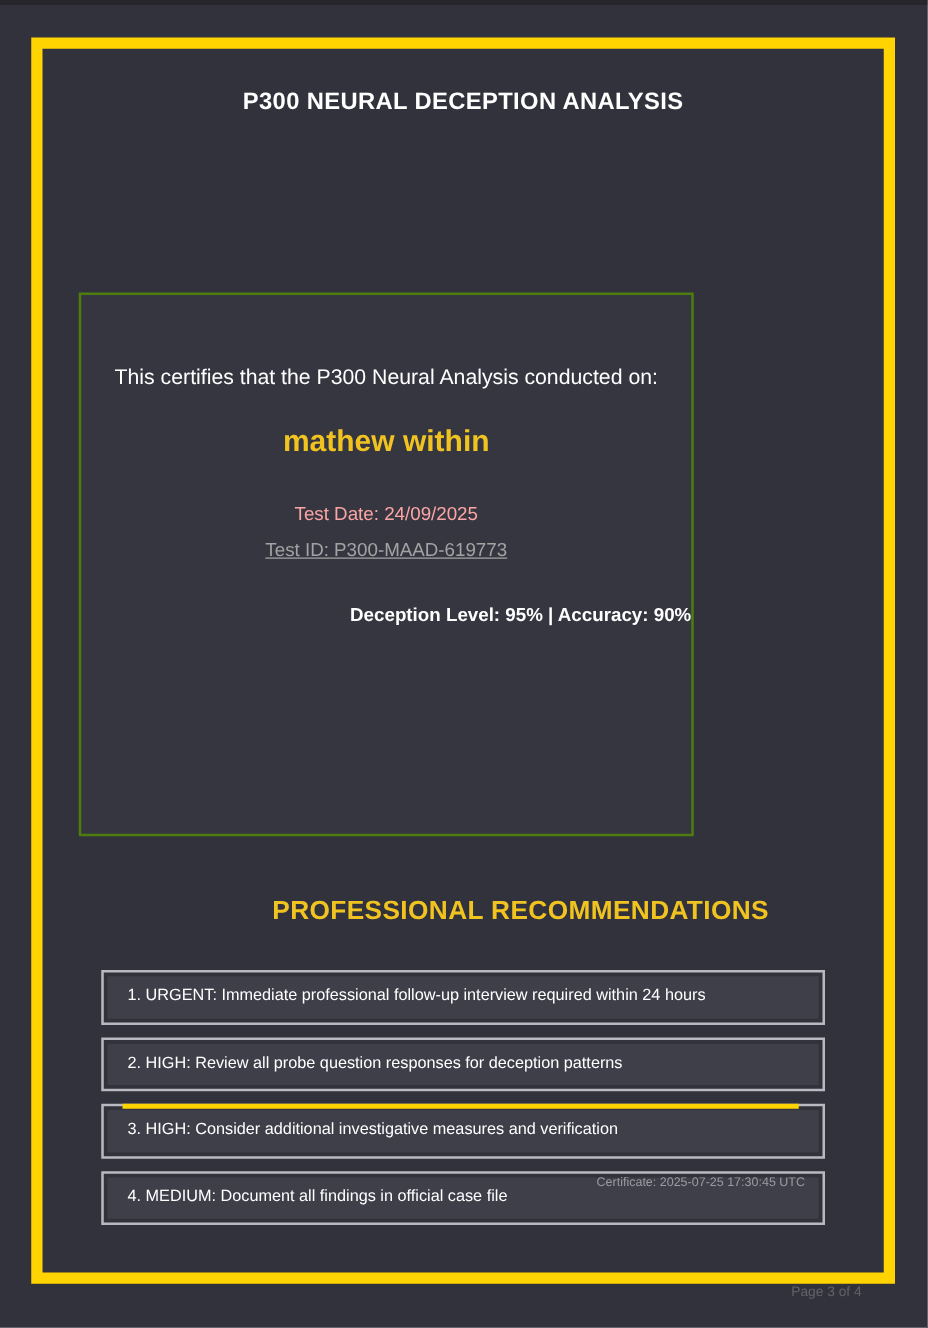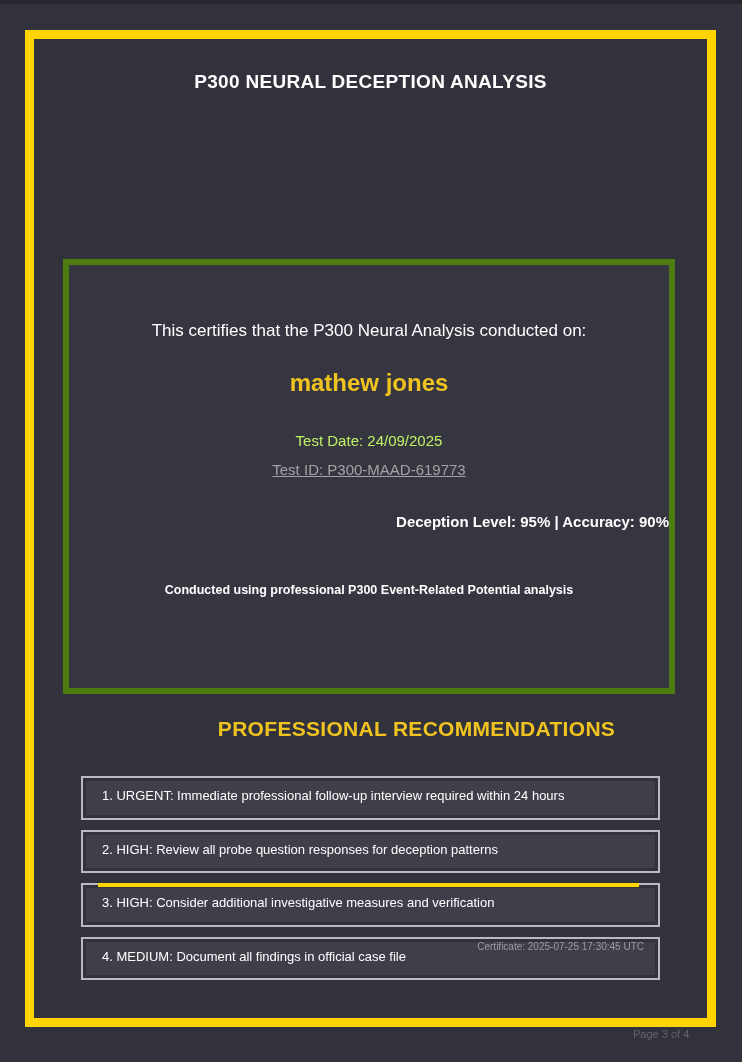--- a/index.html
+++ b/index.html
@@ -36,31 +36,31 @@
   .cert-subtitle {
     margin-top:33px;
     text-align:center;
     color:#ffffff;
     font-size:19px; font-weight:bold;
     letter-spacing:0.3px;
     line-height:1;
   }
 
   .inner-box {
-    position:absolute; left:29px; top:220px;
-    width:612px; height:435px;
-    border:6px solid #4d7c0f;
+    position:absolute; left:29px; top:195px;
+    width:492px; height:435px;
+    border:2px solid #4d7c0f;
     background:#363640;
     box-sizing:border-box;
     text-align:center;
   }
 
   .intro-line   { margin-top:56px; color:#ffffff; font-size:17px; line-height:1.2; }
   .subject-name { margin-top:28px; color:#f0c320; font-size:24px; font-weight:bold; line-height:1.2; }
-  .test-date    { margin-top:34px; color:#bef264; font-size:15px; line-height:1.2; }
+  .test-date    { margin-top:34px; color:#fca5a5; font-size:15px; line-height:1.2; }
   .test-id      { margin-top:11px; color:#a3a3a3; font-size:15px; line-height:1.2;text-decoration:underline; }
   .risk-result  { margin-top:38px; color:#e65c5c; font-size:21px; font-weight:bold; line-height:1.1; }
   .metrics-line { margin-top:34px; color:#ffffff; font-size:15px; font-weight:bold; line-height:1.2;text-align:right; }
   .method-line  { margin-top:52px; color:#ffffff; font-size:12.5px; font-weight:bold; line-height:1.2; }
 
   .rec-heading {
     position:absolute; left:0; top:679px; width:100%;
     text-align:center;
     color:#f0c320; font-size:21px; font-weight:bold;
     letter-spacing:0.3px;
@@ -120,25 +120,24 @@
 
   <div class="top-strip"></div>
 
   <div class="frame">
 
 
     <div class="cert-subtitle">P300 NEURAL DECEPTION ANALYSIS</div>
 
     <div class="inner-box">
       <div class="intro-line">This certifies that the P300 Neural Analysis conducted on:</div>
-      <div class="subject-name">mathew jones</div>
+      <div class="subject-name">mathew within</div>
       <div class="test-date">Test Date: 24/09/2025</div>
       <div class="test-id">Test ID: P300-MAAD-619773</div>
       <div class="metrics-line">Deception Level: 95% | Accuracy: 90%</div>
-      <div class="method-line">Conducted using professional P300 Event-Related Potential analysis</div>
     </div>
 
     <div class="rec-heading">PROFESSIONAL RECOMMENDATIONS</div>
 
     <div class="rec-list">
 
       <div class="rec-box">
         <div class="rec-inner">1. URGENT: Immediate professional follow-up interview required within 24 hours</div>
       </div>
 

